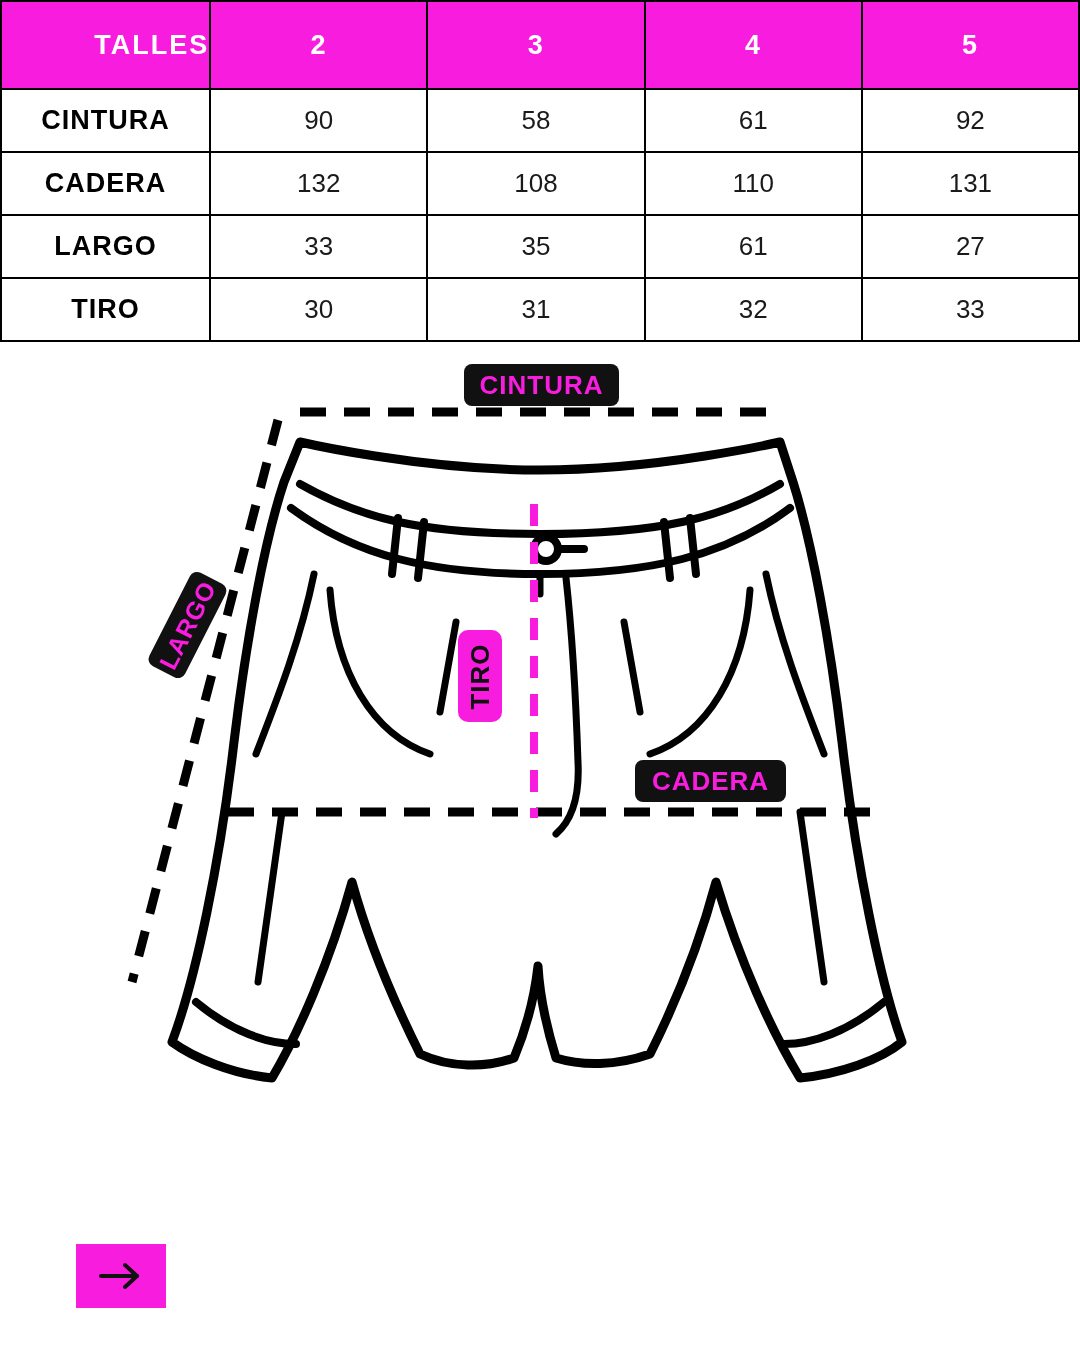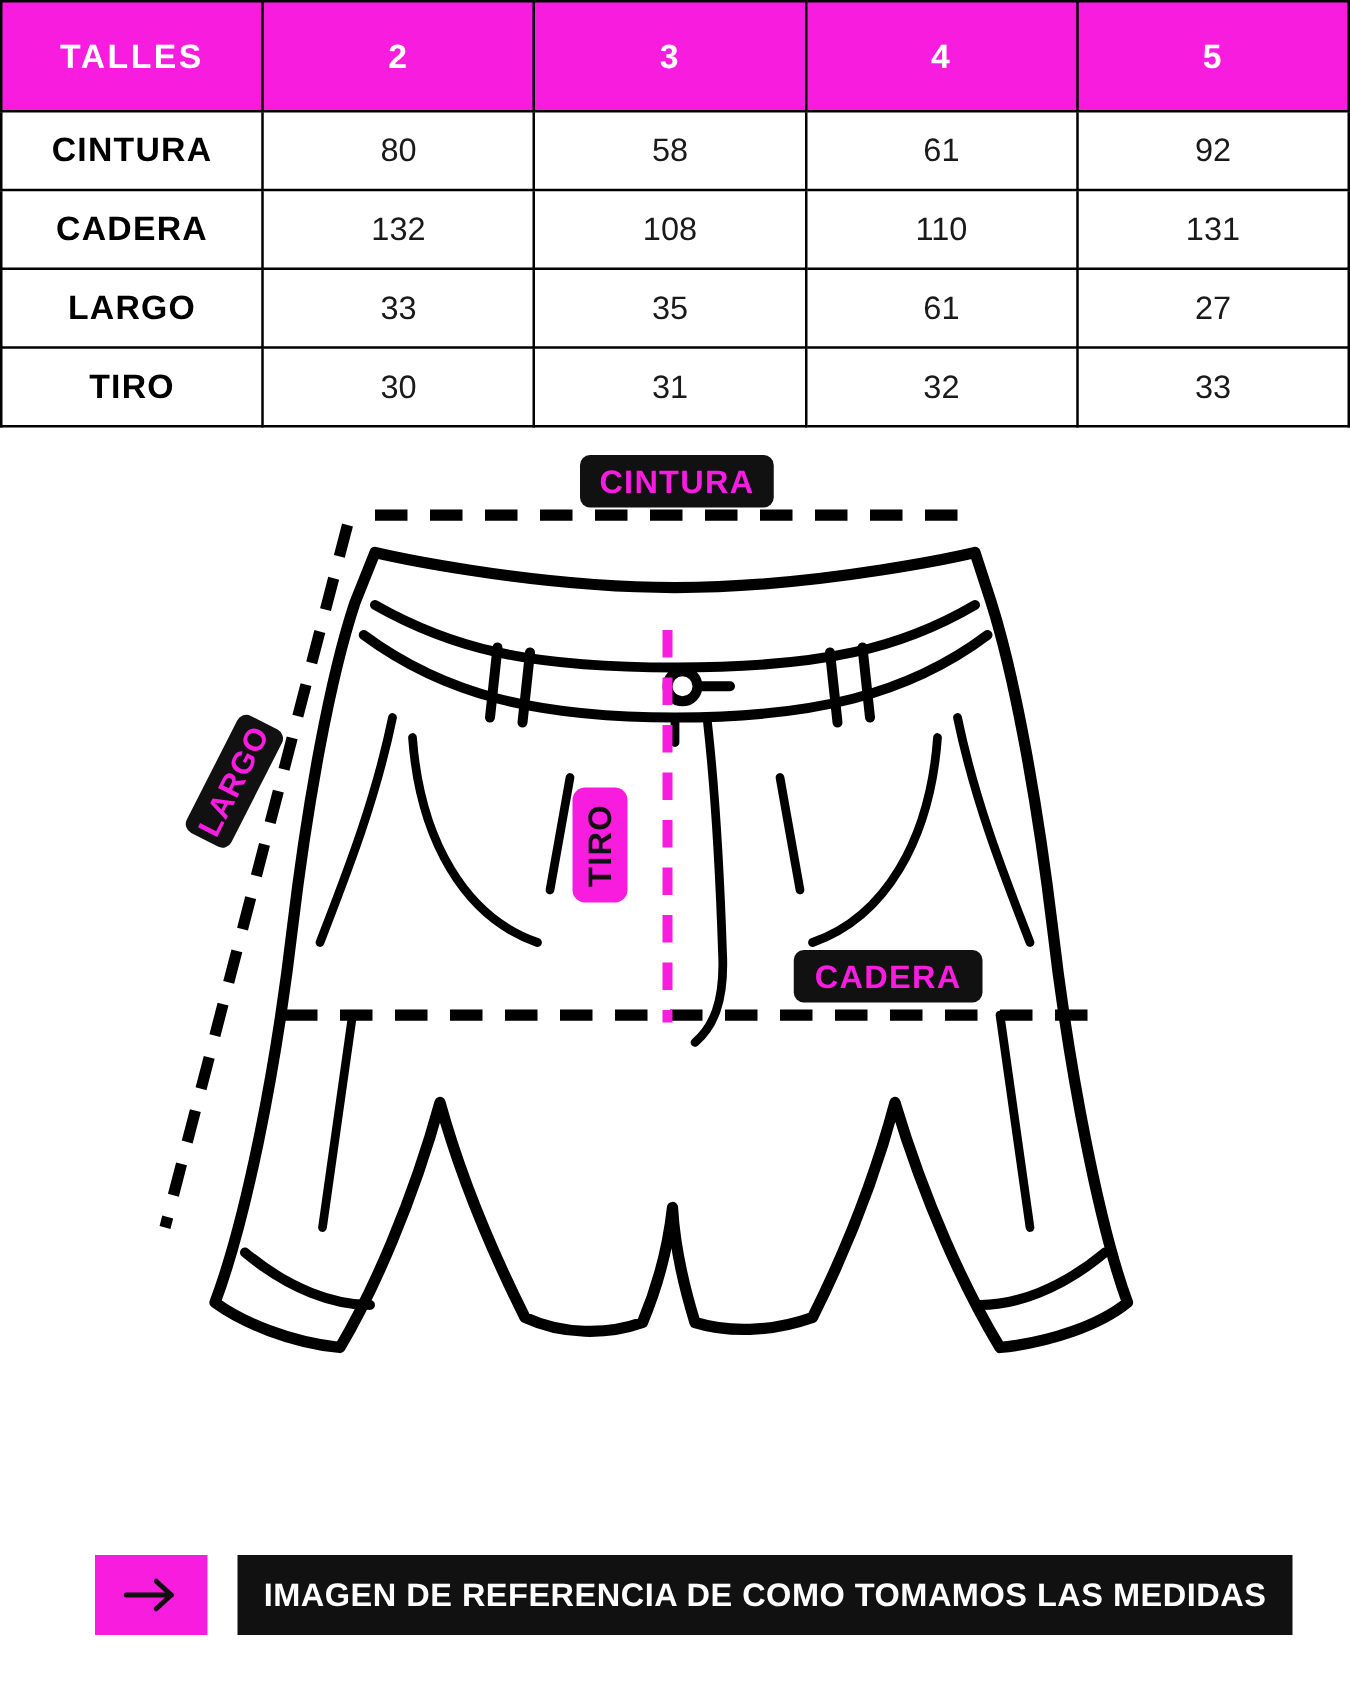--- a/index.html
+++ b/index.html
@@ -31,20 +31,21 @@
   .size-table thead th {
     background: #f81cdf;
     color: #ffffff;
     font-size: 27px;
     font-weight: bold;
     letter-spacing: 1.5px;
     height: 86px;
   }
   .size-table thead th:first-child {
     letter-spacing: 2px;
+    text-align: right;
   }
   .size-table tbody th {
     font-size: 27px;
     font-weight: bold;
     letter-spacing: 1px;
     color: #000000;
     background: #ffffff;
   }
   .size-table tbody td {
     font-size: 26px;
@@ -172,21 +173,21 @@
       <th>TALLES</th>
       <th>2</th>
       <th>3</th>
       <th>4</th>
       <th>5</th>
     </tr>
   </thead>
   <tbody>
     <tr>
       <th>CINTURA</th>
-      <td>80</td>
+      <td>90</td>
       <td>58</td>
       <td>61</td>
       <td>92</td>
     </tr>
     <tr>
       <th>CADERA</th>
       <td>132</td>
       <td>108</td>
       <td>110</td>
       <td>131</td>
@@ -287,14 +288,13 @@
   </div>
 </div>
 
 <div class="footer">
   <div class="footer-arrow">
     <svg width="48" height="30" viewBox="0 0 48 30">
       <line x1="4" y1="15" x2="40" y2="15" stroke="#111111" stroke-width="4" stroke-linecap="round"></line>
       <polyline points="28,4 40,15 28,26" fill="none" stroke="#111111" stroke-width="4" stroke-linecap="round" stroke-linejoin="round"></polyline>
     </svg>
   </div>
-  <div class="footer-bar">IMAGEN DE REFERENCIA DE COMO TOMAMOS LAS MEDIDAS</div>
 </div>
 
 </body></html>

